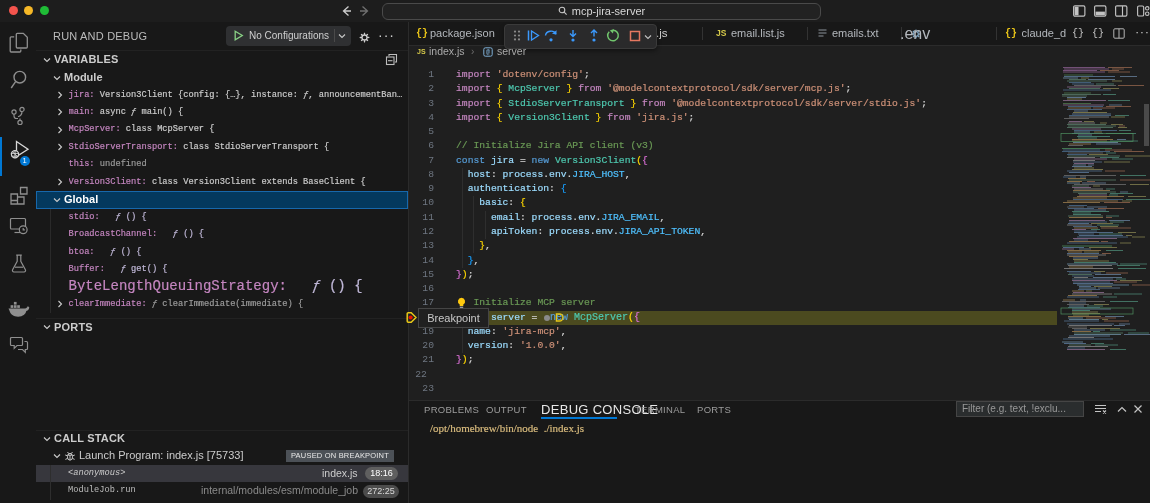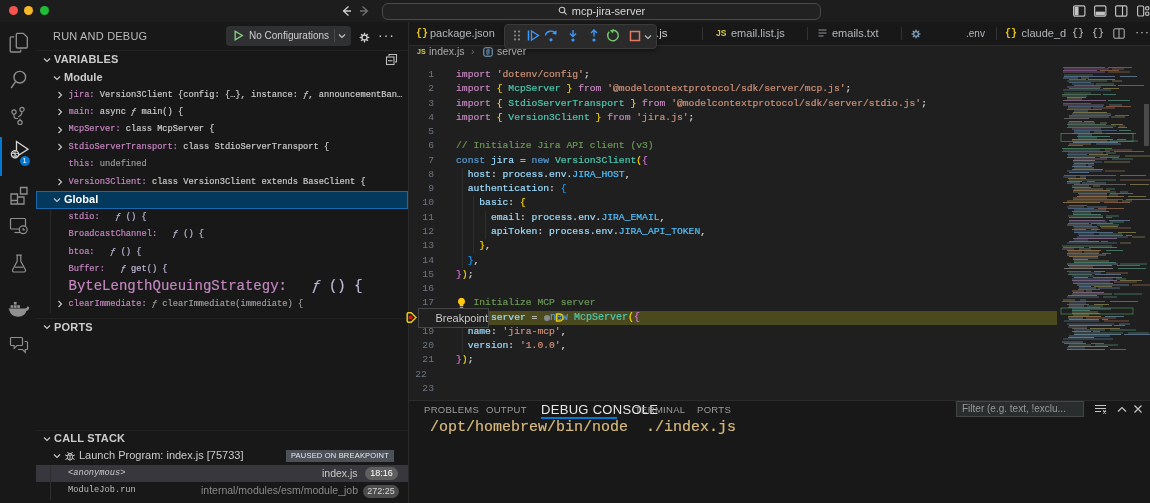--- a/index.html
+++ b/index.html
@@ -194,21 +194,21 @@
 <div class="abs" style="left:656px;top:22px;height:23px;line-height:23px;color:#d0d0d0;font-size:11.5px;">.js</div>
 <div class="abs" style="left:716px;top:22px;height:23px;line-height:23px;color:#d7ca4a;font-size:8.5px;font-weight:bold">JS</div>
 <div class="abs" style="left:731px;top:22px;height:23px;line-height:23px;color:#b4b8bd;font-size:11px">email.list.js</div>
 <svg class="abs" style="left:817px;top:28px" width="11" height="11" viewBox="0 0 11 11" stroke="#8a9199" stroke-width="1.1">
     <path d="M1.5 2 h8 M1.5 5 h8 M1.5 8 h5"></path>
   </svg>
 <div class="abs" style="left:832px;top:22px;height:23px;line-height:23px;color:#b4b8bd;font-size:11px">emails.txt</div>
 <svg class="abs" style="left:910px;top:27.5px" width="12" height="12" viewBox="0 0 16 16" fill="#82a7c3">
     <path d="M9.1 4.4L8.6 2H7.4l-.5 2.4-.7.3-2-1.3-.9.8 1.3 2-.2.7-2.4.5v1.2l2.4.5.3.8-1.3 2 .8.8 2-1.3.8.3.4 2.3h1.2l.5-2.4.8-.3 2 1.3.8-.8-1.3-2 .3-.8 2.3-.4V7.4l-2.4-.5-.3-.8 1.3-2-.8-.8-2 1.3-.7-.2zM8 10.3a2.3 2.3 0 1 1 0-4.6 2.3 2.3 0 0 1 0 4.6z"></path>
   </svg>
-<div class="abs" style="left:966px;top:22px;height:23px;line-height:23px;color:#b4b8bd;font-size:10px">.env</div>
+<div class="abs" style="left:900px;top:22px;height:23px;line-height:23px;color:#b4b8bd;font-size:16px">.env</div>
 <div class="abs" style="left:1005px;top:22px;height:23px;line-height:23px;color:#e8c318;font-size:10px;font-family:'Liberation Mono',monospace;font-weight:bold">{}</div>
 <div class="abs" style="left:1021.5px;top:22px;height:23px;line-height:23px;color:#b4b8bd;font-size:11px">claude_d</div>
 <div class="abs" style="left:1072px;top:22px;height:23px;line-height:23px;color:#c5c5c5;font-size:10px;font-family:'Liberation Mono',monospace">{}</div>
 <div class="abs" style="left:1092px;top:22px;height:23px;line-height:23px;color:#c5c5c5;font-size:10px;font-family:'Liberation Mono',monospace">{}</div>
 <svg class="abs" style="left:1113px;top:28px" width="12" height="11" viewBox="0 0 12 11" fill="none" stroke="#b6b6b6" stroke-width="1">
     <rect x="0.8" y="0.8" width="10.4" height="9.4" rx="1"></rect>
     <path d="M6 0.8 V10.2"></path>
   </svg>
 <div class="abs" style="left:1135px;top:22px;height:23px;line-height:20px;color:#c5c5c5;font-size:13px;letter-spacing:0.5px">···</div>
 
@@ -311,21 +311,21 @@
   </svg>
 <svg style="position:absolute;left:406px;top:312px" width="11" height="11" viewBox="0 0 11 11">
     <path d="M1.2 1.8 a1 1 0 0 1 1 -1 H5.2 L10 5.5 L5.2 10.2 H2.2 a1 1 0 0 1 -1 -1 Z" fill="none" stroke="#e8c818" stroke-width="1.5"></path>
     <circle cx="4.6" cy="5.5" r="2.1" fill="#e51400"></circle>
   </svg>
 <div style="position:absolute;left:455px;top:296.3px;width:13px;height:14.26px;background:#1f1f1f"></div>
 <svg style="position:absolute;left:456px;top:297.3px" width="11" height="12" viewBox="0 0 11 12">
     <path d="M5.5 0.8 a3.6 3.6 0 0 1 1.8 6.7 l0 1.5 h-3.6 l0 -1.5 a3.6 3.6 0 0 1 1.8 -6.7 Z" fill="#fec90f"></path>
     <rect x="3.8" y="9.6" width="3.4" height="1.8" fill="#9a9a9a"></rect>
   </svg>
-<div style="position:absolute;left:418px;top:308px;width:71px;height:20px;background:#202020;border:1px solid #454545;box-sizing:border-box;color:#c8c8c8;font-size:11px;line-height:18px;text-align:right;font-family:'Liberation Sans',sans-serif">Breakpoint</div>
+<div style="position:absolute;left:418px;top:308px;width:71px;height:20px;background:#202020;border:1px solid #454545;box-sizing:border-box;color:#c8c8c8;font-size:11px;line-height:18px;text-align:center;font-family:'Liberation Sans',sans-serif">Breakpoint</div>
 
 <div class="abs" style="left:1057px;top:58px;width:93px;height:342px;background:#1f1f1f"></div>
 <svg width="1150" height="503" style="position:absolute;left:0;top:0;pointer-events:none">
     <rect x="1063" y="67.00" width="42" height="1" fill="#8b5f8f" fill-opacity="0.78"></rect>
     <rect x="1108" y="67.00" width="24" height="1" fill="#9c6b50" fill-opacity="0.72"></rect>
     <rect x="1064" y="68.50" width="45" height="1" fill="#8b5f8f" fill-opacity="0.78"></rect>
     <rect x="1112" y="68.50" width="12" height="1" fill="#9c6b50" fill-opacity="0.72"></rect>
     <rect x="1063" y="70.00" width="34" height="1" fill="#8b5f8f" fill-opacity="0.78"></rect>
     <rect x="1100" y="70.00" width="19" height="1" fill="#9c6b50" fill-opacity="0.72"></rect>
     <rect x="1063" y="71.50" width="42" height="1" fill="#8b5f8f" fill-opacity="0.78"></rect>
@@ -625,13 +625,13 @@
 <svg class="abs" style="left:1094px;top:404px" width="13" height="11" viewBox="0 0 13 11" stroke="#c5c5c5" stroke-width="1.1" fill="none">
     <path d="M1 1.5 h11 M1 4.5 h11 M1 7.5 h6"></path>
     <path d="M9 6.5 l3 3 M12 6.5 l-3 3"></path>
   </svg>
 <svg class="abs" style="left:1117px;top:405px" width="10" height="9" viewBox="0 0 10 9">
     <path d="M1 6.5 L5 2.5 L9 6.5" fill="none" stroke="#c5c5c5" stroke-width="1.2"></path>
   </svg>
 <svg class="abs" style="left:1133px;top:404px" width="10" height="10" viewBox="0 0 10 10">
     <path d="M1.5 1.5 L8.5 8.5 M8.5 1.5 L1.5 8.5" stroke="#c5c5c5" stroke-width="1.2"></path>
   </svg>
-<div class="abs" style="left:430px;top:421px;height:14px;line-height:14px;color:#d7ba7d;font-size:15px;font-family:Liberation Mono, monospace;-webkit-text-stroke:0.2px">/opt/homebrew/bin/node&nbsp;&nbsp;./index.js</div>
+<div class="abs" style="left:430px;top:421px;height:14px;line-height:14px;color:#d7ba7d;font-size:11px;font-family:Liberation Serif, serif;-webkit-text-stroke:0.2px">/opt/homebrew/bin/node&nbsp;&nbsp;./index.js</div>
 
 </body></html>

